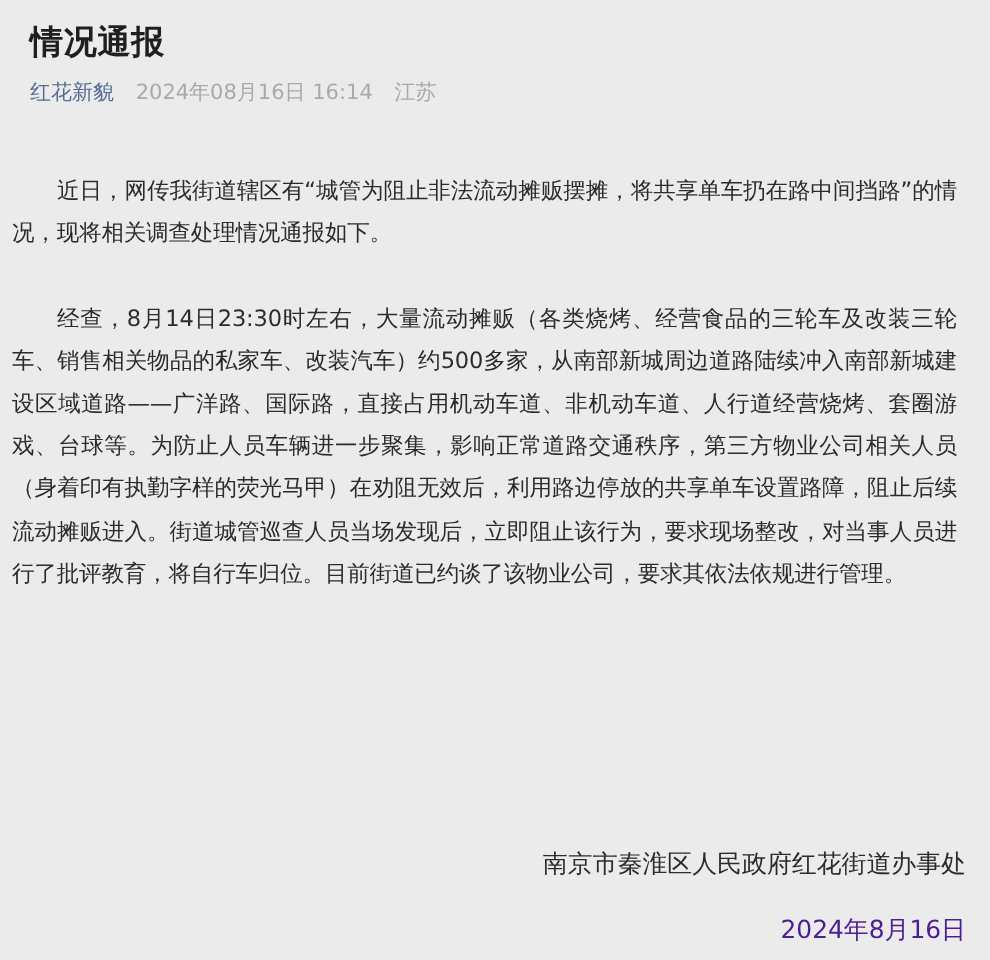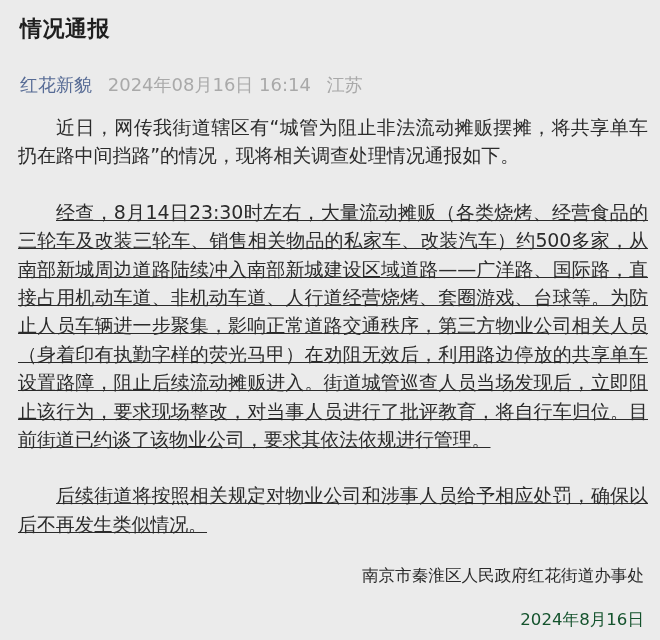--- a/index.html
+++ b/index.html
@@ -22,85 +22,83 @@
       font-size: 22px;
       line-height: 30px;
       color: #1f1f1f;
       margin: 0;
       font-weight: bold;
       letter-spacing: 0.5px;
     }
     .meta {
       position: absolute;
       left: 20px;
-      top: 75px;
-      font-size: 18px;
+      top: 52px;
+      font-size: 14px;
       line-height: 20px;
       white-space: nowrap;
     }
     .meta .account {
       color: #576b95;
       margin-right: 10px;
       cursor: pointer;
     }
     .meta .time {
       color: #a9a9a9;
       margin-right: 10px;
     }
     .meta .region {
       color: #a9a9a9;
     }
     .content {
       position: absolute;
-      left: 18px;
+      left: 8px;
       top: 113px;
       width: 630px;
-      font-size: 19px;
+      font-size: 15px;
       line-height: 28.4px;
       color: #2b2b2b;
       letter-spacing: -0.1px;
     }
     .content p {
       margin: 0;
       text-indent: 2em;
       text-align: justify;
     }
     .content p + p {
       margin-top: 28px;
-      text-decoration: underline;
     }
     .signature {
       position: absolute;
       right: 16px;
       top: 563px;
       font-size: 16.6px;
       line-height: 26px;
       color: #2b2b2b;
     }
     .date {
       position: absolute;
       right: 16px;
       top: 607px;
       font-size: 16.6px;
       line-height: 26px;
       text-align: right;
-      color: #14532d;
+      color: #4c1d95;
     }
   </style>
 </head>
 <body>
 
 <h1 class="title">情况通报</h1>
 
 <div class="meta">
   <span class="account">红花新貌</span>
   <span class="time">2024年08月16日 16:14</span>
   <span class="region">江苏</span>
 </div>
 
 <div class="content">
   <p>近日，网传我街道辖区有“城管为阻止非法流动摊贩摆摊，将共享单车扔在路中间挡路”的情况，现将相关调查处理情况通报如下。</p>
   <p>经查，8月14日23:30时左右，大量流动摊贩（各类烧烤、经营食品的三轮车及改装三轮车、销售相关物品的私家车、改装汽车）约500多家，从南部新城周边道路陆续冲入南部新城建设区域道路——广洋路、国际路，直接占用机动车道、非机动车道、人行道经营烧烤、套圈游戏、台球等。为防止人员车辆进一步聚集，影响正常道路交通秩序，第三方物业公司相关人员（身着印有执勤字样的荧光马甲）在劝阻无效后，利用路边停放的共享单车设置路障，阻止后续流动摊贩进入。街道城管巡查人员当场发现后，立即阻止该行为，要求现场整改，对当事人员进行了批评教育，将自行车归位。目前街道已约谈了该物业公司，要求其依法依规进行管理。</p>
-  <p>后续街道将按照相关规定对物业公司和涉事人员给予相应处罚，确保以后不再发生类似情况。</p>
 </div>
 
 <div class="signature">南京市秦淮区人民政府红花街道办事处</div>
 <div class="date">2024年8月16日</div>
 
 </body></html>

